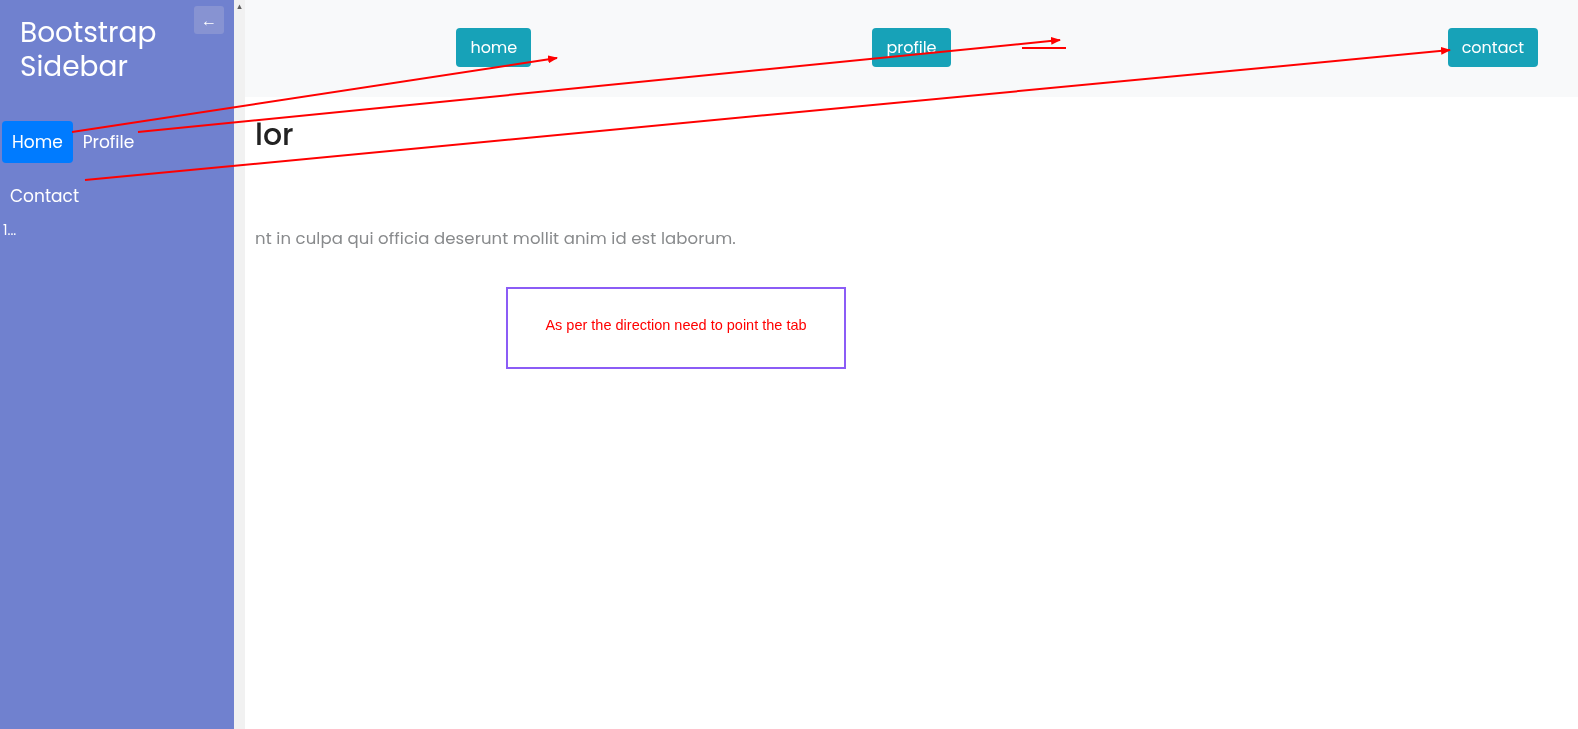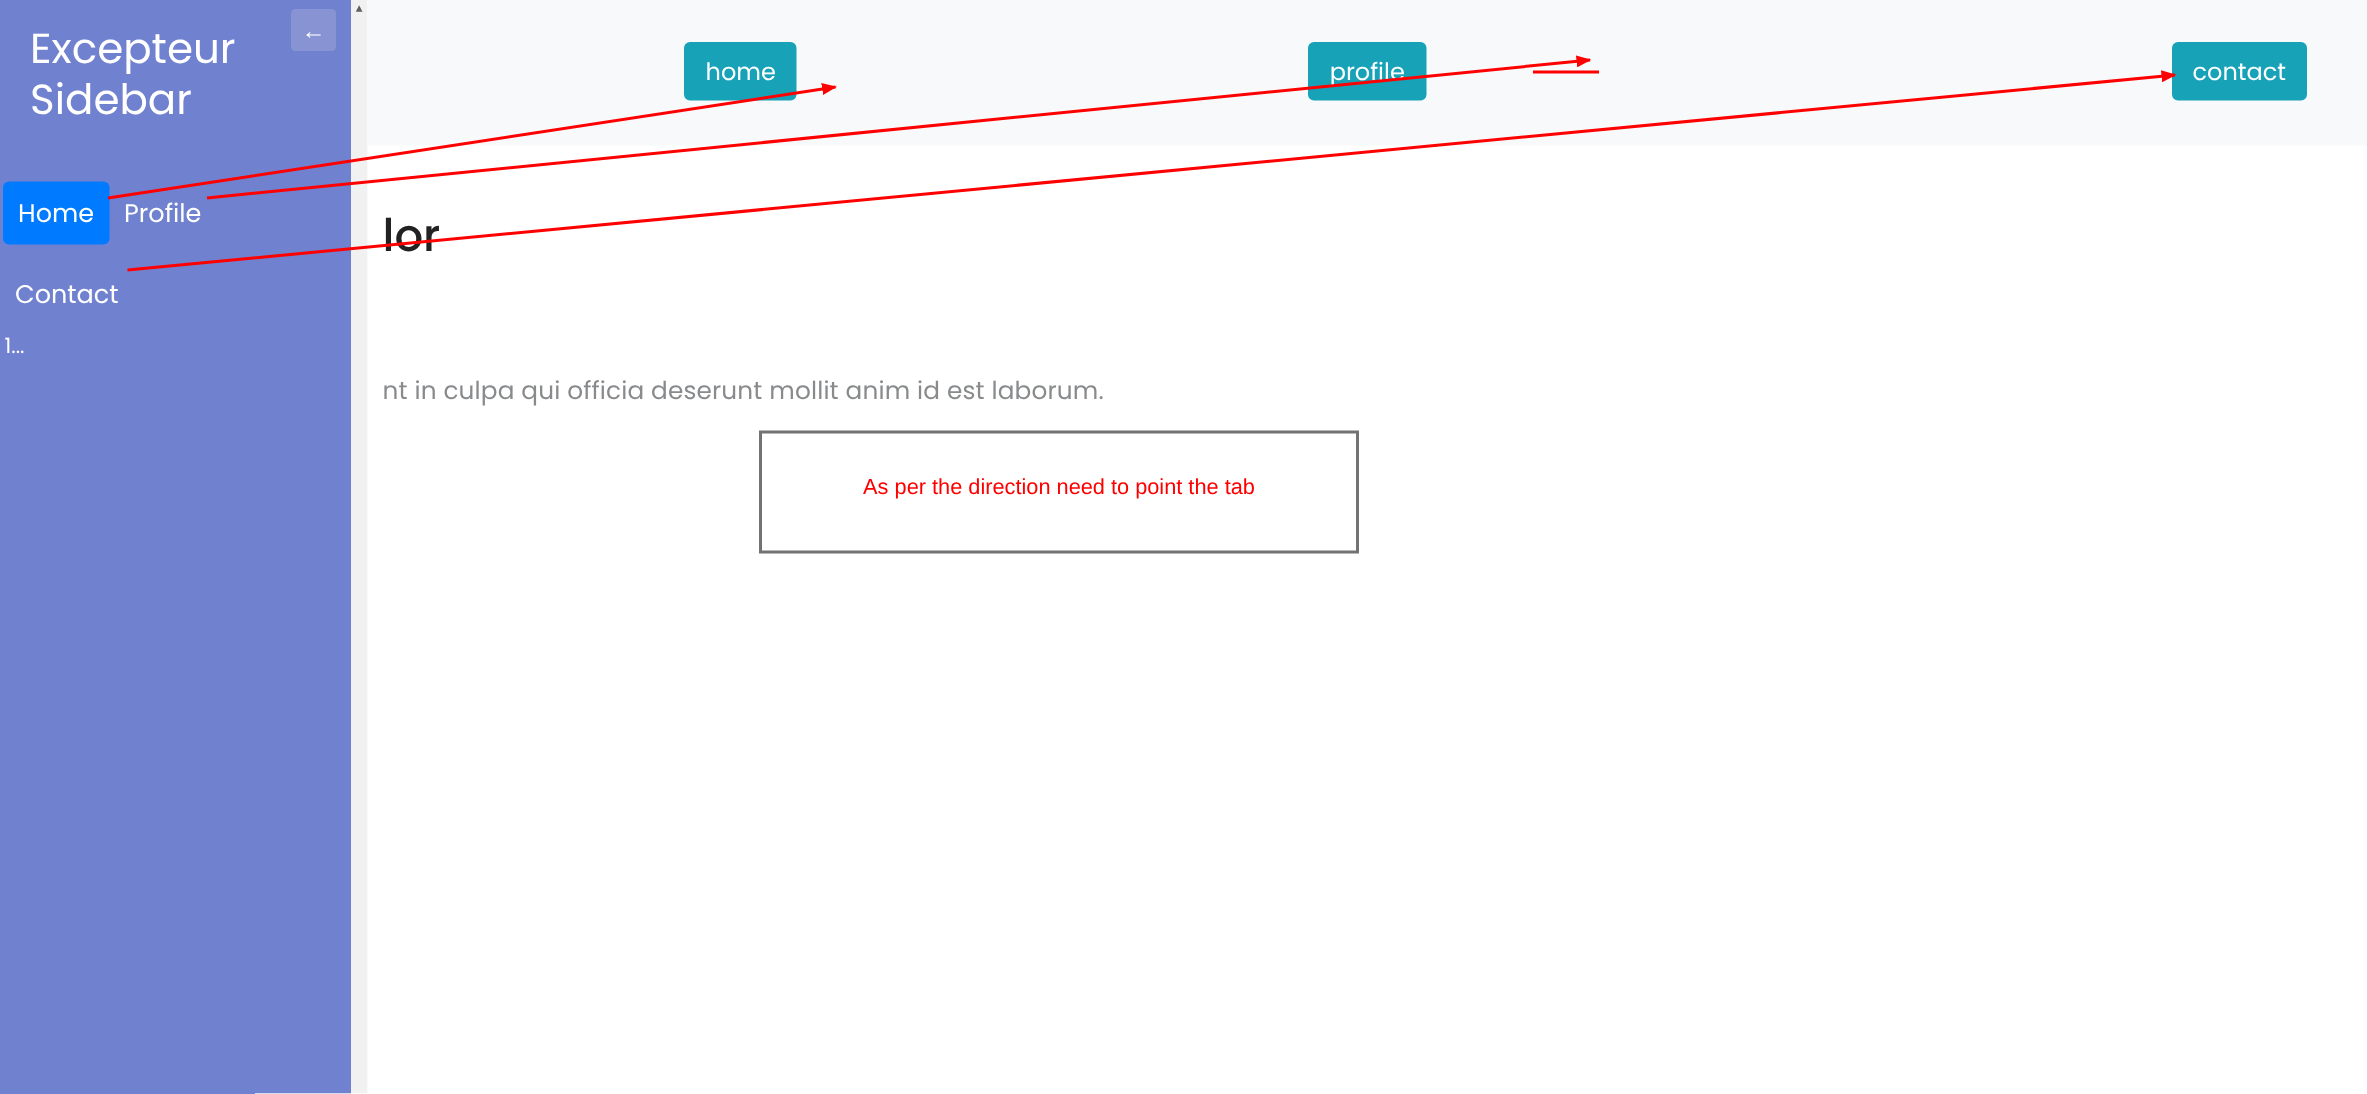--- a/index.html
+++ b/index.html
@@ -123,36 +123,35 @@
     }
     .content {
       padding: 20px 10px 20px 10px;
       position: relative;
     }
     .content-title-frag {
       font-size: 30px;
       font-weight: 500;
       color: #222;
       line-height: 1.2;
-      margin-top: 22px;
     }
     .content-body {
       color: #888a8c;
       font-size: 16.5px;
       line-height: 1.75;
       margin-top: 14px;
       letter-spacing: 0.1px;
     }
     .annotation-box {
       position: absolute;
       left: 506px;
       top: 287px;
-      width: 400px;
+      width: 340px;
       height: 82px;
-      border: 2px solid #737373;
+      border: 2px solid #8b5cf6;
       display: flex;
       align-items: flex-start;
       justify-content: center;
       padding-top: 28px;
       background: transparent;
       z-index: 20;
     }
     .annotation-text {
       color: #ff0000;
       font-size: 14.5px;
@@ -168,21 +167,21 @@
       pointer-events: none;
     }
   </style>
 </head>
 <body>
 
 <div class="sidebar">
   <button class="sidebar-toggle">
     <span>←</span>
   </button>
-  <div class="sidebar-title">Excepteur Sidebar</div>
+  <div class="sidebar-title">Bootstrap Sidebar</div>
   <div class="sidebar-nav">
     <div class="sidebar-nav-item active">Home</div>
     <div class="sidebar-nav-item">Profile</div>
     <div class="sidebar-nav-item second-row">Contact</div>
   </div>
   <div class="sidebar-footer-text">1...</div>
 </div>
 
 <div class="vscroll">
   <div class="vscroll-up">▴</div>

